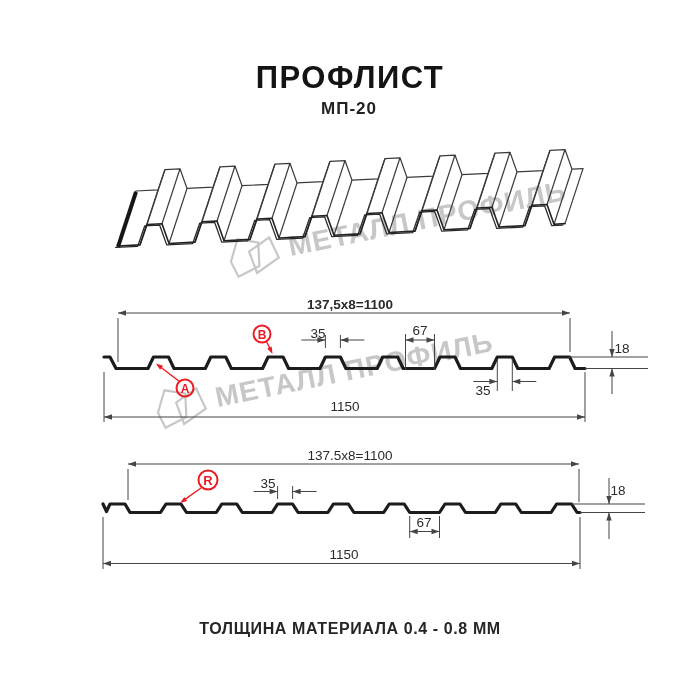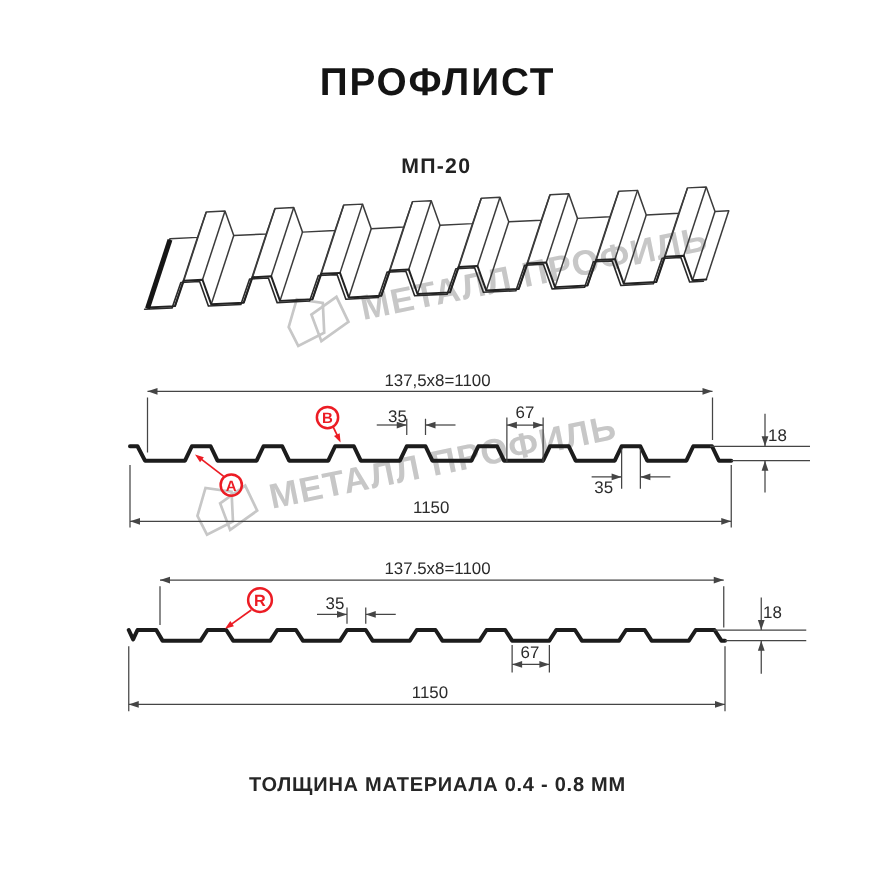--- a/index.html
+++ b/index.html
@@ -1,26 +1,26 @@
 <!DOCTYPE html>
 <html><head>
 <meta charset="utf-8">
 <style>
   html,body{margin:0;padding:0;}
   body{
     width:700px;height:700px;position:relative;overflow:hidden;
     background:#ffffff;font-family:"Liberation Sans",sans-serif;
   }
   .page-title{
-    position:absolute;left:350px;top:66px;transform:translate(-50%,-50%);
+    position:absolute;left:350px;top:78px;transform:translate(-50%,-50%);
     font-size:31px;font-weight:800;letter-spacing:1.5px;color:#141414;white-space:nowrap;text-align:right;
   }
   .page-subtitle{
     position:absolute;left:349px;top:109px;transform:translate(-50%,-50%);
-    font-size:17px;font-weight:600;letter-spacing:1px;color:#222;white-space:nowrap;margin-top:24px;
+    font-size:17px;font-weight:600;letter-spacing:1px;color:#222;white-space:nowrap;
   }
   .footer-note{
     position:absolute;left:350px;top:629px;transform:translate(-50%,-50%);
     font-size:16px;font-weight:600;letter-spacing:0.6px;color:#262626;white-space:nowrap;text-align:center;
   }
   .dim{
     position:absolute;transform:translate(-50%,-50%);
     font-size:13.5px;color:#2b2b2b;white-space:nowrap;
   }
   .marker{
@@ -169,21 +169,21 @@
       <line x1="580" y1="517" x2="580" y2="569" stroke="#454545" stroke-width="1"></line>
     </g>
     <line x1="201" y1="488" x2="183.25493388482693" y2="500.6750472251236" stroke="#ec1c24" stroke-width="1.4"></line>
     <polygon points="180,503 184.2430388141494,496.8969989659495 187.14922978274487,500.9656663219831" fill="#ec1c24"></polygon>
   </svg>
 
 <div class="page-title">ПРОФЛИСТ</div>
 <div class="page-subtitle">МП-20</div>
 <div class="footer-note">ТОЛЩИНА МАТЕРИАЛА 0.4 - 0.8 ММ</div>
 
-<div class="dim" style="left:350px;top:304px;">137,5x8=1100</div>
+<div class="dim" style="left:350px;top:304px;font-weight:bold;">137,5x8=1100</div>
 <div class="dim" style="left:318px;top:333px;">35</div>
 <div class="dim" style="left:420px;top:330px;">67</div>
 <div class="dim" style="left:622px;top:348px;">18</div>
 <div class="dim" style="left:483px;top:390px;">35</div>
 <div class="dim" style="left:345px;top:406px;">1150</div>
 
 <div class="dim" style="left:350px;top:455px;">137.5x8=1100</div>
 <div class="dim" style="left:268px;top:483px;">35</div>
 <div class="dim" style="left:424px;top:522px;">67</div>
 <div class="dim" style="left:618px;top:490px;">18</div>

